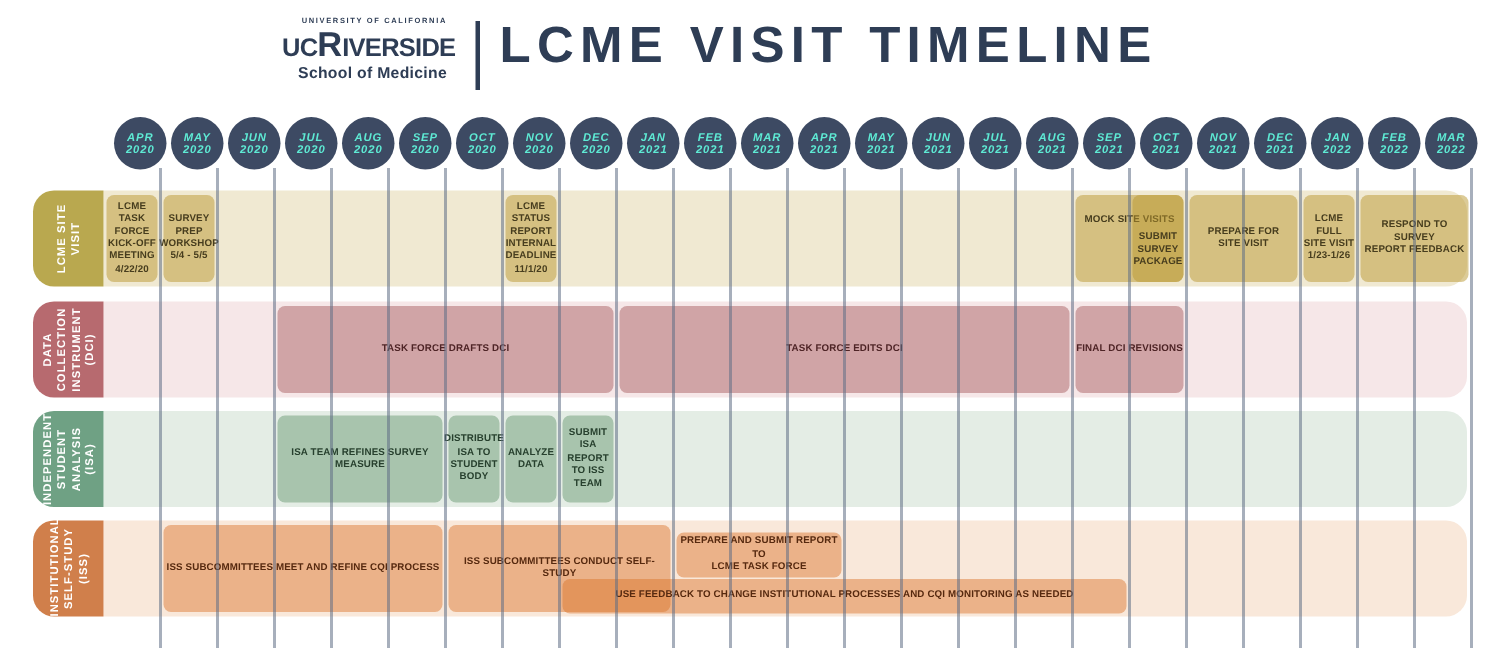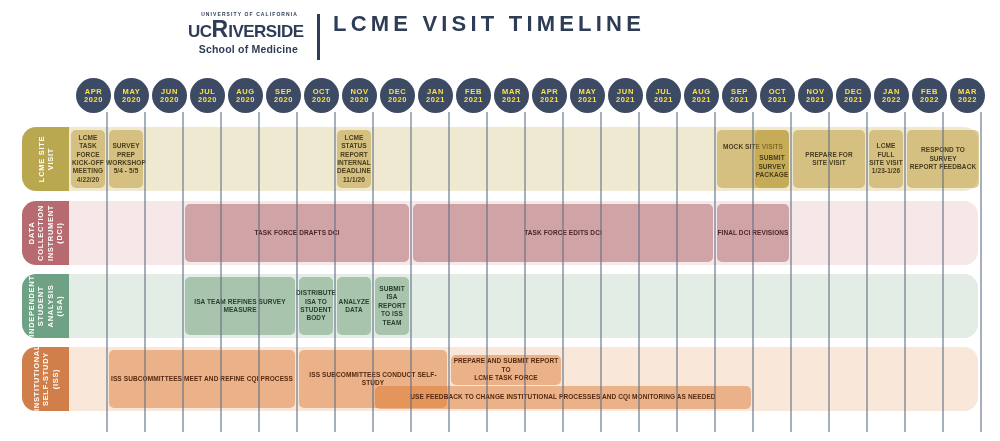--- a/index.html
+++ b/index.html
@@ -9,27 +9,27 @@
   
   .logo{position:absolute;left:188px;top:12px;width:110px;text-align:right;color:#2e3d55;}
   .logo-uni{font-size:5px;font-weight:700;letter-spacing:1.1px;line-height:1;}
   .logo-name{line-height:1;margin-top:1px;font-weight:800;white-space:nowrap;}
   .logo-name .uc{font-size:17px;letter-spacing:-.5px;}
   .logo-name .bigr{font-size:23px;}
   .logo-name .rest{font-size:17px;letter-spacing:-.5px;}
   .logo-school{font-size:10.5px;font-weight:600;margin-top:2px;letter-spacing:.2px;}
   .hdr-divider{position:absolute;left:317px;top:14px;width:2.5px;height:46px;background:#2e3d55;}
   .titles{position:absolute;left:333px;top:13px;color:#2e3d55;}
-  .main-title{font-size:22px;font-weight:800;letter-spacing:4.2px;line-height:1;white-space:nowrap;}
+  .main-title{font-size:34px;font-weight:800;letter-spacing:4.2px;line-height:1;white-space:nowrap;}
   .sub-title{font-size:19px;font-weight:800;letter-spacing:3px;line-height:1;margin-top:6px;}
 
   
   .tl-circle{position:absolute;width:35px;height:35px;border-radius:50%;
     display:flex;flex-direction:column;align-items:center;justify-content:center;
-    color:#fde047;text-align:center;}
+    color:#5eead4;text-align:center;font-style:italic;}
   .tl-circle .mm{font-size:7.5px;font-weight:700;letter-spacing:.6px;line-height:1.05;}
   .tl-circle .yy{font-size:7.5px;font-weight:700;letter-spacing:.6px;line-height:1.05;}
   .tl-line{position:absolute;width:1.5px;opacity:.55;}
 
   .row-label{position:absolute;border-radius:14px 0 0 14px;}
   .row-label-inner{position:absolute;left:50%;top:50%;width:64px;
     transform:translate(-50%,-50%) rotate(-90deg);text-align:center;
     font-size:7.5px;font-weight:700;color:#fff;letter-spacing:.7px;line-height:1.25;white-space:pre-line;}
   .row-bg{position:absolute;border-radius:0 14px 14px 0;}
   .evt{position:absolute;border-radius:5px;display:flex;align-items:center;justify-content:center;text-align:center;}

